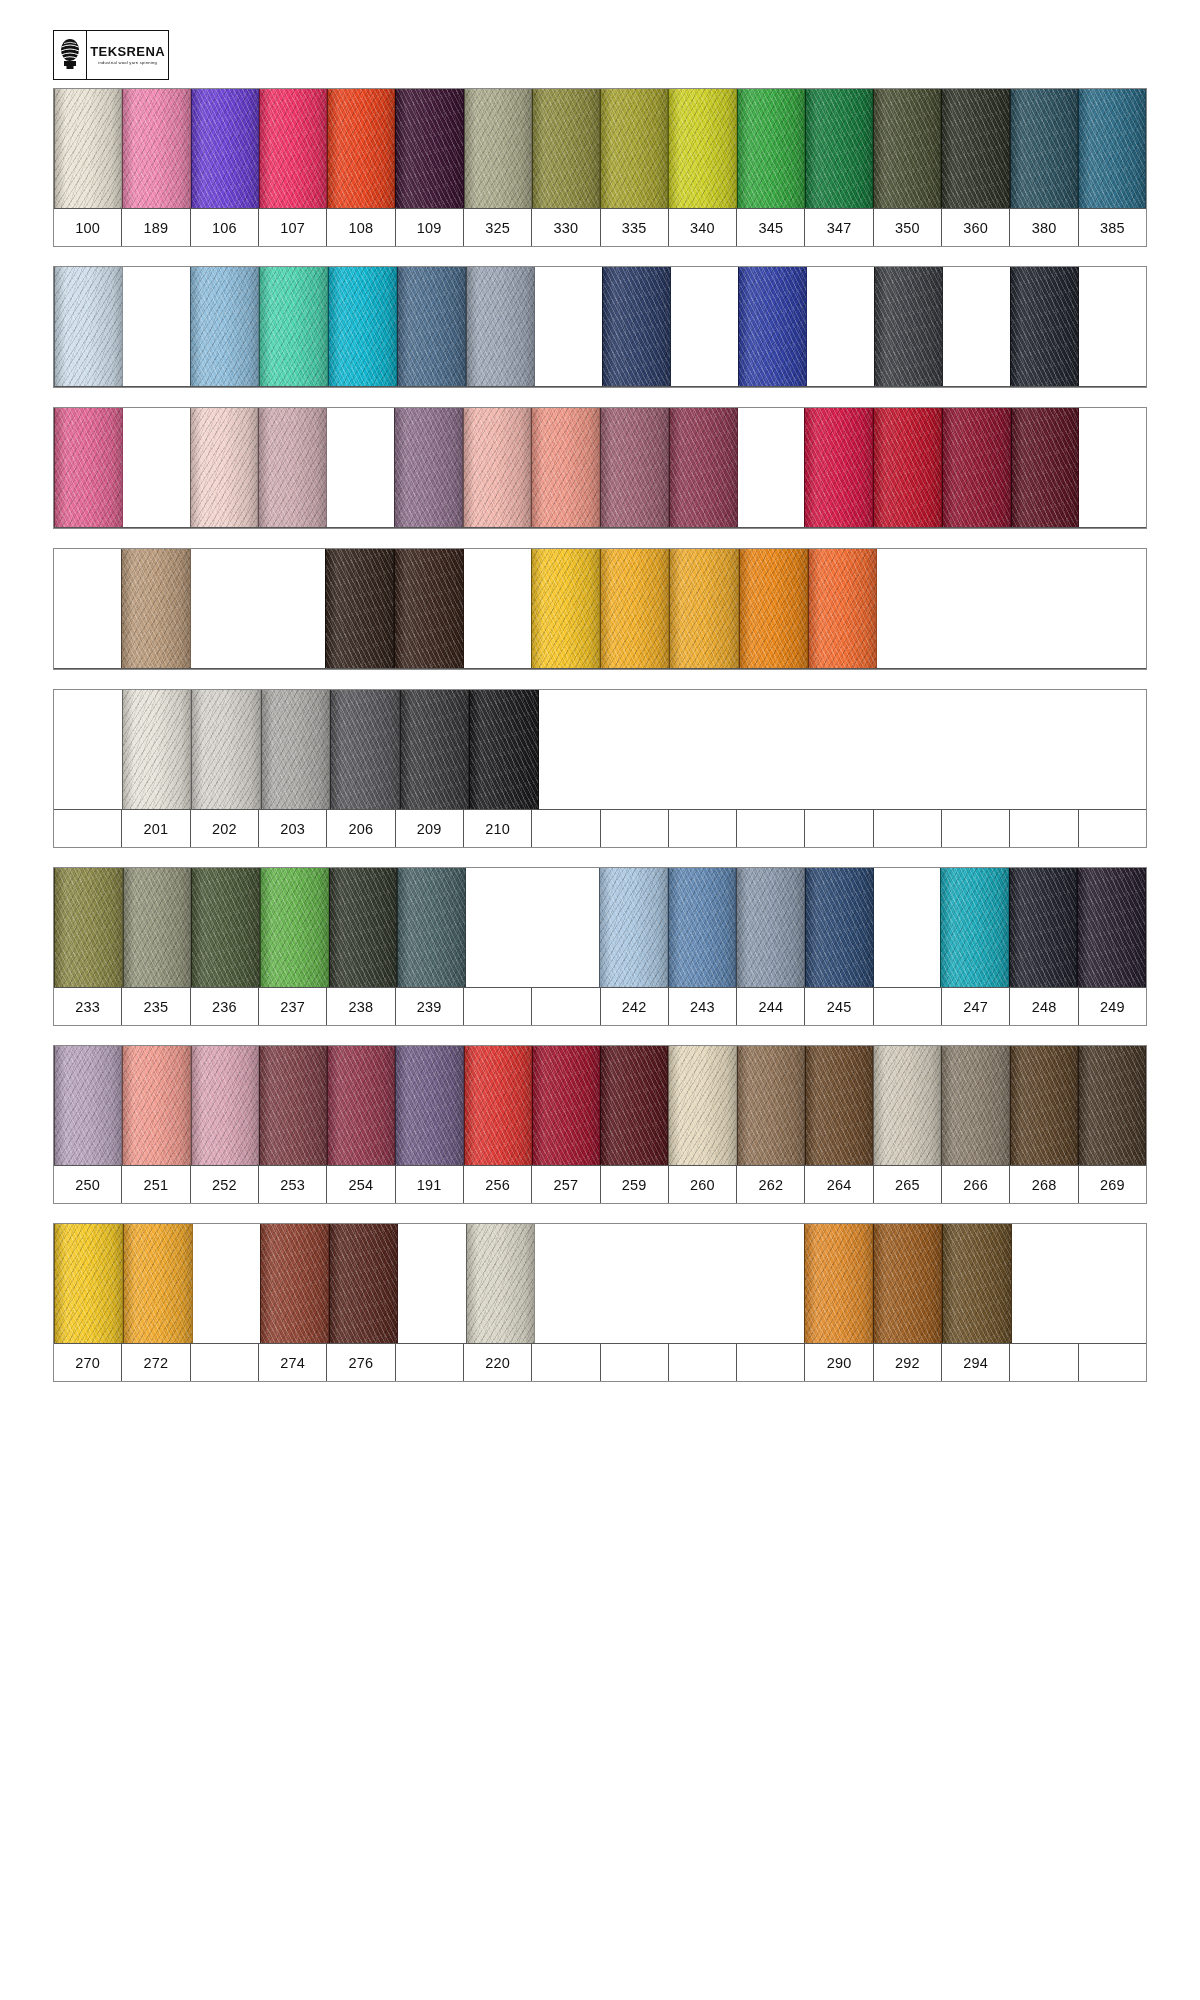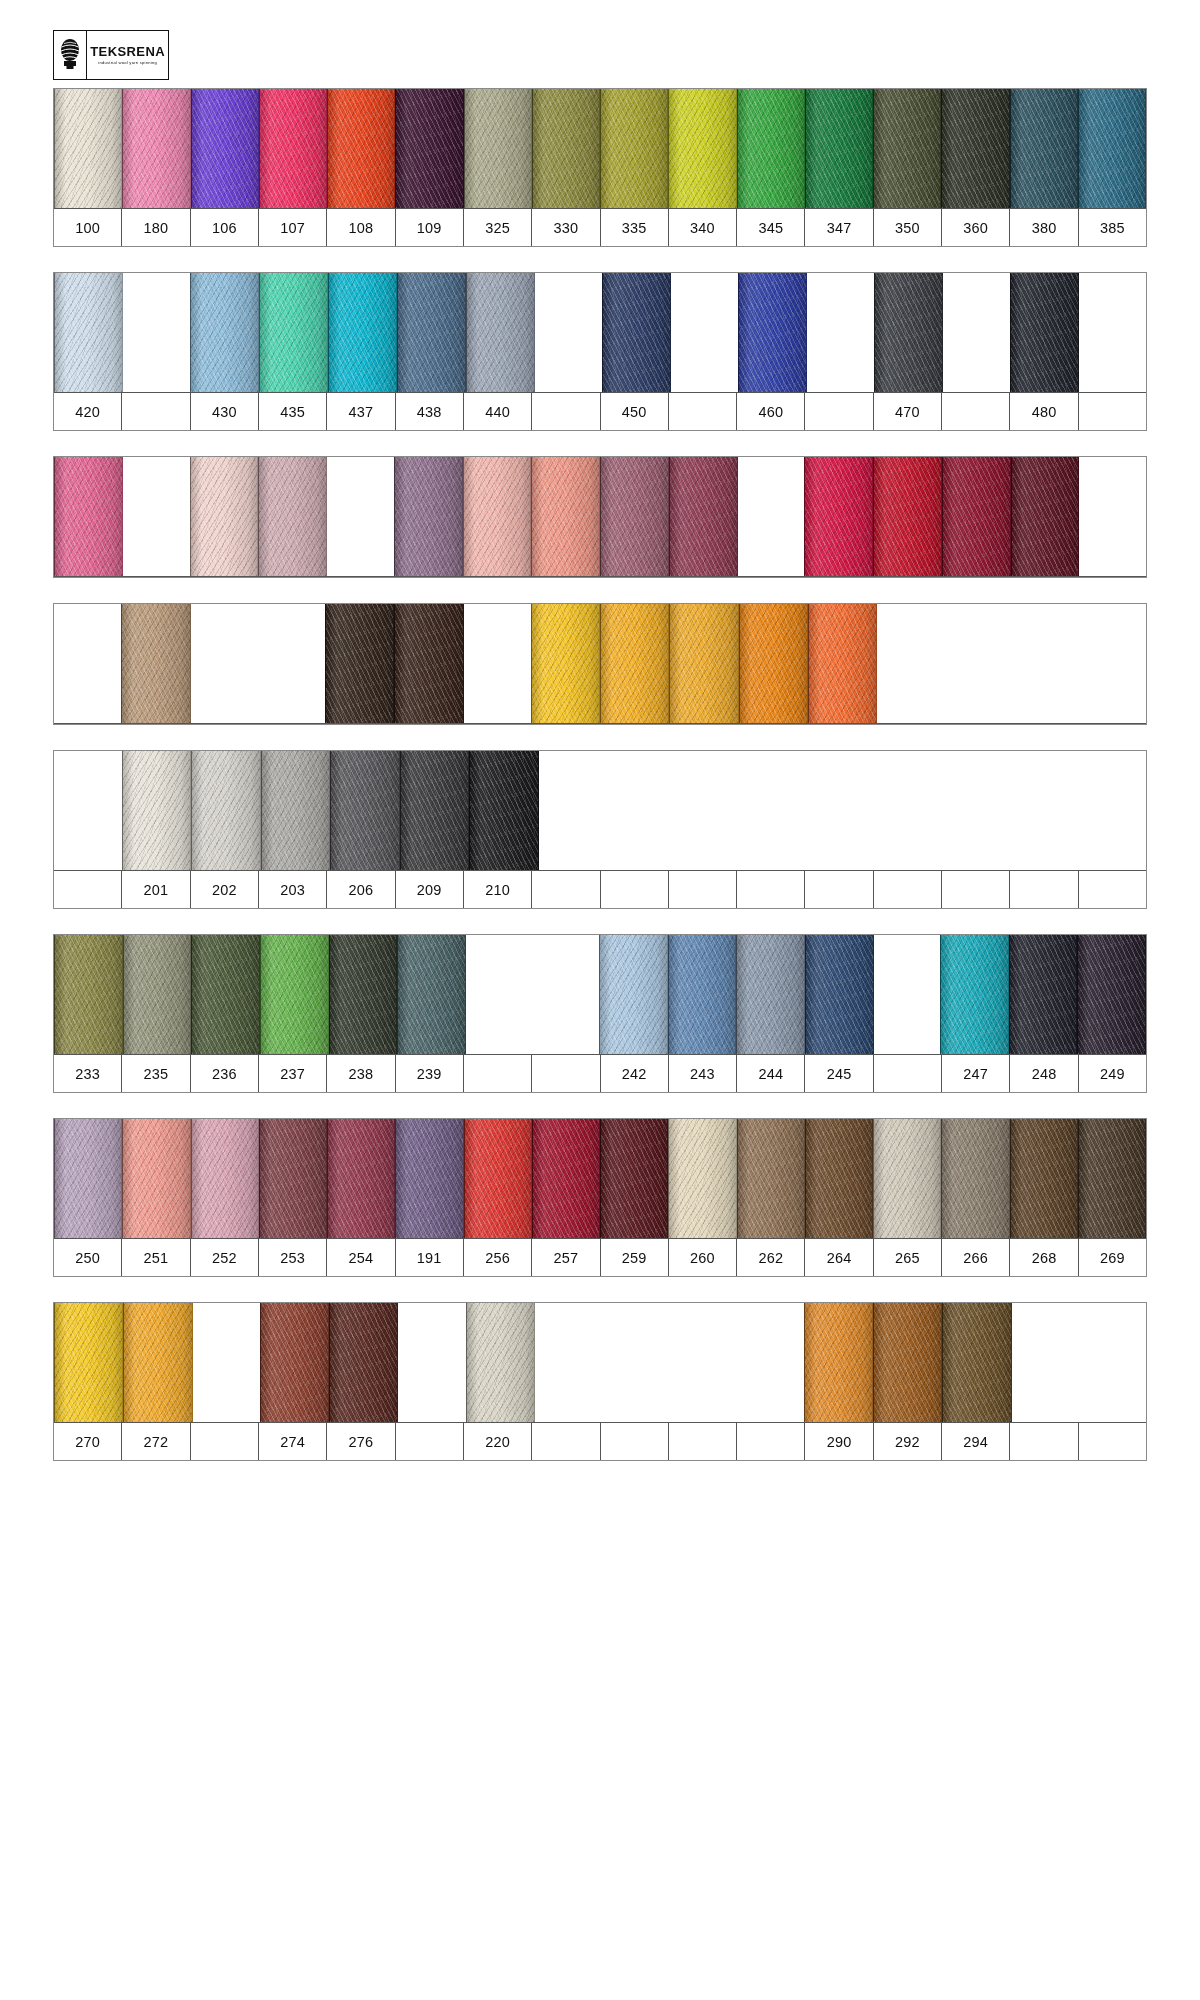--- a/index.html
+++ b/index.html
@@ -83,21 +83,21 @@
   }
 
   
   .rows {
     position: absolute;
     left: 53px;
     top: 88px;
     width: 1094px;
   }
   .row {
-    margin-bottom: 25px;
+    margin-bottom: 19px;
     border: 1px solid #8a8a8a;
     background: #fff;
   }
   .swatch-strip {
     display: flex;
     height: 120px;
     border-bottom: 1px solid #555;
   }
   .swatch {
     flex: 1 1 0;
@@ -214,21 +214,21 @@
           <div class="swatch filled" title="340" style="background: rgb(204, 208, 32);"></div>
           <div class="swatch filled" title="345" style="background: rgb(51, 166, 61);"></div>
           <div class="swatch filled" title="347" style="background: rgb(21, 122, 59);"></div>
           <div class="swatch filled" title="350" style="background: rgb(74, 80, 51);"></div>
           <div class="swatch filled" title="360" style="background: rgb(47, 52, 40);"></div>
           <div class="swatch filled" title="380" style="background: rgb(44, 82, 96);"></div>
           <div class="swatch filled" title="385" style="background: rgb(42, 106, 133);"></div>
         </div>
         <div class="label-strip">
           <div class="cell-label">100</div>
-          <div class="cell-label">180</div>
+          <div class="cell-label">189</div>
           <div class="cell-label">106</div>
           <div class="cell-label">107</div>
           <div class="cell-label">108</div>
           <div class="cell-label">109</div>
           <div class="cell-label">325</div>
           <div class="cell-label">330</div>
           <div class="cell-label">335</div>
           <div class="cell-label">340</div>
           <div class="cell-label">345</div>
           <div class="cell-label">347</div>
@@ -249,38 +249,20 @@
           <div class="swatch filled" title="440" style="background: rgb(154, 164, 180);"></div>
           <div class="swatch"></div>
           <div class="swatch filled" title="450" style="background: rgb(44, 60, 102);"></div>
           <div class="swatch"></div>
           <div class="swatch filled" title="460" style="background: rgb(47, 63, 165);"></div>
           <div class="swatch"></div>
           <div class="swatch filled" title="470" style="background: rgb(58, 61, 66);"></div>
           <div class="swatch"></div>
           <div class="swatch filled" title="480" style="background: rgb(34, 38, 47);"></div>
           <div class="swatch"></div>
-        </div>
-        <div class="label-strip">
-          <div class="cell-label">420</div>
-          <div class="cell-label"></div>
-          <div class="cell-label">430</div>
-          <div class="cell-label">435</div>
-          <div class="cell-label">437</div>
-          <div class="cell-label">438</div>
-          <div class="cell-label">440</div>
-          <div class="cell-label"></div>
-          <div class="cell-label">450</div>
-          <div class="cell-label"></div>
-          <div class="cell-label">460</div>
-          <div class="cell-label"></div>
-          <div class="cell-label">470</div>
-          <div class="cell-label"></div>
-          <div class="cell-label">480</div>
-          <div class="cell-label"></div>
         </div>
       </div>
       <div class="row">
         <div class="swatch-strip">
           <div class="swatch filled" title="500" style="background: rgb(226, 99, 145);"></div>
           <div class="swatch"></div>
           <div class="swatch filled" title="507" style="background: rgb(241, 210, 204);"></div>
           <div class="swatch filled" title="508" style="background: rgb(205, 170, 176);"></div>
           <div class="swatch"></div>
           <div class="swatch filled" title="520" style="background: rgb(141, 111, 140);"></div>

